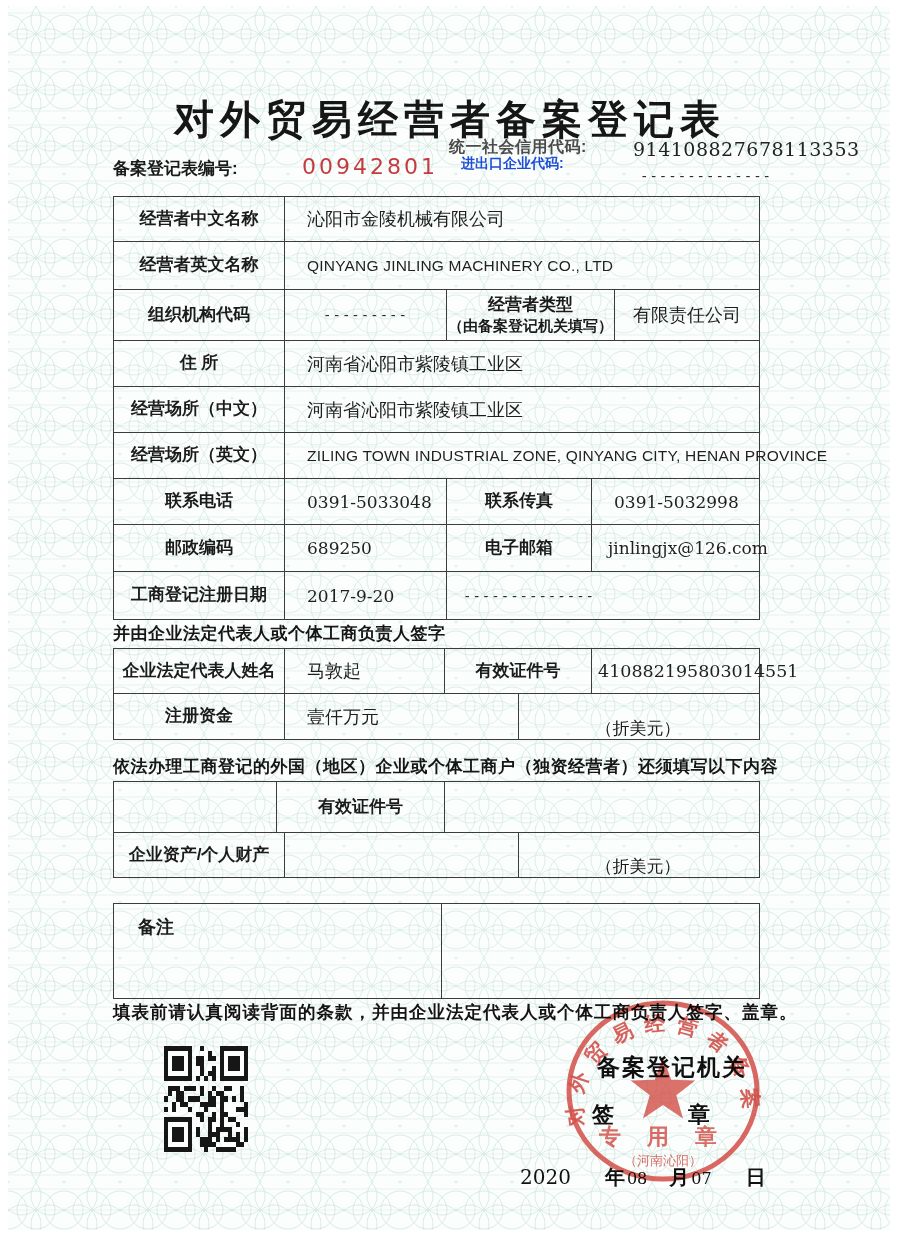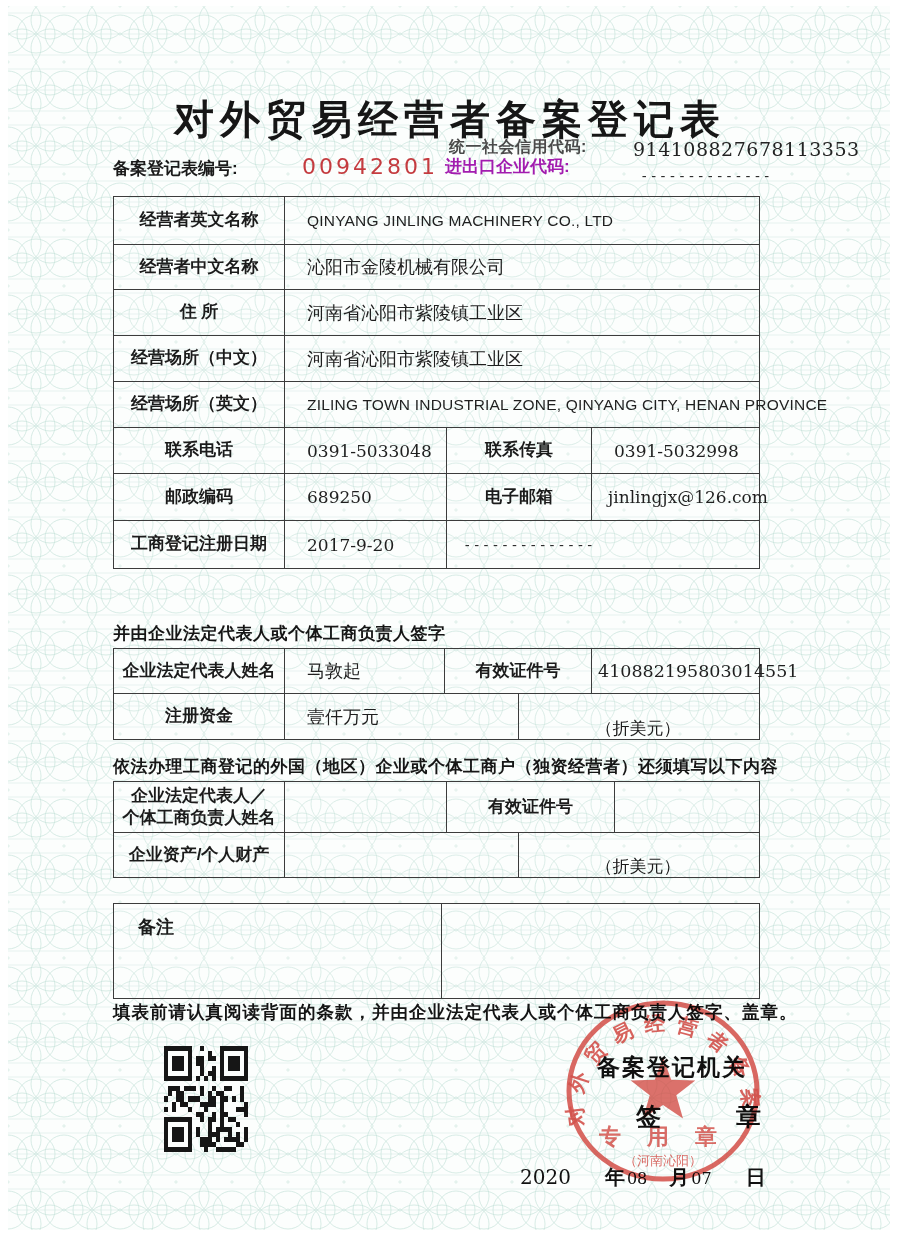--- a/index.html
+++ b/index.html
@@ -11,21 +11,21 @@
   .abs{position:absolute}
 
   .title{left:0;top:92px;width:900px;text-align:center;font-size:40px;font-weight:700;
          letter-spacing:6px;color:#161616}
 
   .form-no-label{left:113px;top:157px;font-size:17px;font-weight:700;color:#1a1a1a}
   .form-no{left:302px;top:154px;font-size:22px;color:#c43b3f;letter-spacing:3px;
            font-family:"DejaVu Sans",sans-serif}
   .cc-label{left:449px;top:137px;font-size:16px;font-weight:700;color:#4a4a4a;letter-spacing:.5px}
   .cc-value{left:633px;top:138px;font-size:19px;color:#222;font-family:"DejaVu Serif",serif;letter-spacing:.5px}
-  .ie-label{left:445px;top:155px;font-size:17px;font-weight:700;color:#a21caf}
+  .ie-label{left:461px;top:155px;font-size:14px;font-weight:700;color:#1d4ed8}
   .ie-value{left:640px;top:168px;font-size:15px;color:#333;letter-spacing:1px;
             font-family:"DejaVu Sans Mono",monospace}
 
   .tbl{position:absolute;left:113px;width:645px;border:1px solid #3c3c3c;box-sizing:content-box;background:rgba(255,255,255,0.12)}
   .tr{display:flex;border-top:1px solid #3c3c3c}
   .tr:first-child{border-top:none}
   .td{border-left:1px solid #3c3c3c;box-sizing:border-box;display:flex;
       align-items:center;justify-content:center;overflow:visible}
   .td:first-child{border-left:none}
   .lbl{font-weight:700;font-size:17px;color:#1b1b1b;text-align:center;line-height:1.3;flex-direction:column}
@@ -36,21 +36,21 @@
   .val.small{font-size:17px}
   .dash{font-family:"DejaVu Sans Mono",monospace;font-size:14px;color:#2e2e2e;letter-spacing:1px}
   .sub{font-size:15px;font-weight:700}
   .right-pad{justify-content:flex-end;padding-right:14px;padding-left:12px}
   .topleft{align-items:flex-start;justify-content:flex-start;padding:12px 0 0 24px}
 
   .heading{left:113px;font-size:17px;font-weight:700;color:#161616;letter-spacing:.5px}
   .note{left:113px;top:1000px;font-size:17.5px;font-weight:700;color:#141414;letter-spacing:1px}
 
   .authority1{left:597px;top:1052px;font-size:23px;font-weight:700;color:#101010;letter-spacing:2px}
-  .authority2{left:636px;top:1100px;font-size:25px;font-weight:700;color:#101010;letter-spacing:34px}
+  .authority2{left:592px;top:1100px;font-size:22px;font-weight:700;color:#101010;letter-spacing:34px}
   .datebar{left:520px;top:1164px;font-size:20px;color:#111;white-space:nowrap}
   .datebar .num{font-family:"DejaVu Serif",serif}
   .datebar .num.sm{font-size:16px}
   .datebar .u{font-weight:700;letter-spacing:2px}
   .gap1{display:inline-block;width:34px}
   .gap2{display:inline-block;width:22px}
 
   .qr{position:absolute;left:164px;top:1046px;width:84px;height:106px}
   .stamp{position:absolute;left:560px;top:995px;width:206px;height:192px;z-index:3;
          mix-blend-mode:multiply;opacity:.92}
@@ -82,27 +82,36 @@
 
     <div class="abs title">对外贸易经营者备案登记表</div>
     <div class="abs form-no-label">备案登记表编号:</div>
     <div class="abs form-no">00942801</div>
     <div class="abs cc-label">统一社会信用代码:</div>
     <div class="abs cc-value">914108827678113353</div>
     <div class="abs ie-label">进出口企业代码:</div>
     <div class="abs ie-value dash">--------------</div>
 
     <div class="tbl" style="top:196px">
+      <div class="tr" style="height:44px">
+        <div class="td lbl" style="width:170px">经营者中文名称</div>
+        <div class="td val" style="width:475px">沁阳市金陵机械有限公司</div>
+      </div>
       <div class="tr" style="height:47px">
         <div class="td lbl" style="width:170px">经营者英文名称</div>
         <div class="td val en" style="width:475px">QINYANG JINLING MACHINERY CO., LTD</div>
       </div>
-      <div class="tr" style="height:44px">
-        <div class="td lbl" style="width:170px">经营者中文名称</div>
-        <div class="td val" style="width:475px">沁阳市金陵机械有限公司</div>
+      <div class="tr" style="height:50px">
+        <div class="td lbl" style="width:170px">组织机构代码</div>
+        <div class="td val center dash" style="width:162px">---------</div>
+        <div class="td lbl" style="width:168px">
+          <span>经营者类型</span>
+          <span class="sub">（由备案登记机关填写）</span>
+        </div>
+        <div class="td val center" style="width:145px">有限责任公司</div>
       </div>
       <div class="tr" style="height:45px">
         <div class="td lbl" style="width:170px">住  所</div>
         <div class="td val" style="width:475px">河南省沁阳市紫陵镇工业区</div>
       </div>
       <div class="tr" style="height:45px">
         <div class="td lbl" style="width:170px">经营场所（中文）</div>
         <div class="td val" style="width:475px">河南省沁阳市紫陵镇工业区</div>
       </div>
       <div class="tr" style="height:45px">
@@ -139,24 +148,20 @@
       <div class="tr" style="height:45px">
         <div class="td lbl" style="width:170px">注册资金</div>
         <div class="td val" style="width:234px">壹仟万元</div>
         <div class="td lbl right-pad" style="width:241px;font-weight:400;font-family:'DejaVu Serif',serif;font-size:17px">（折美元）</div>
       </div>
     </div>
 
     <div class="abs heading" style="top:755px">依法办理工商登记的外国（地区）企业或个体工商户（独资经营者）还须填写以下内容</div>
     <div class="tbl" style="top:781px">
       <div class="tr" style="height:50px">
-        <div class="td lbl" style="width:170px">
-          <span>企业法定代表人／</span>
-          <span>个体工商负责人姓名</span>
-        </div>
         <div class="td val" style="width:162px"></div>
         <div class="td lbl" style="width:168px">有效证件号</div>
         <div class="td val" style="width:145px"></div>
       </div>
       <div class="tr" style="height:44px">
         <div class="td lbl" style="width:170px">企业资产/个人财产</div>
         <div class="td val" style="width:234px"></div>
         <div class="td lbl right-pad" style="width:241px;font-weight:400;font-family:'DejaVu Serif',serif;font-size:17px">（折美元）</div>
       </div>
     </div>

